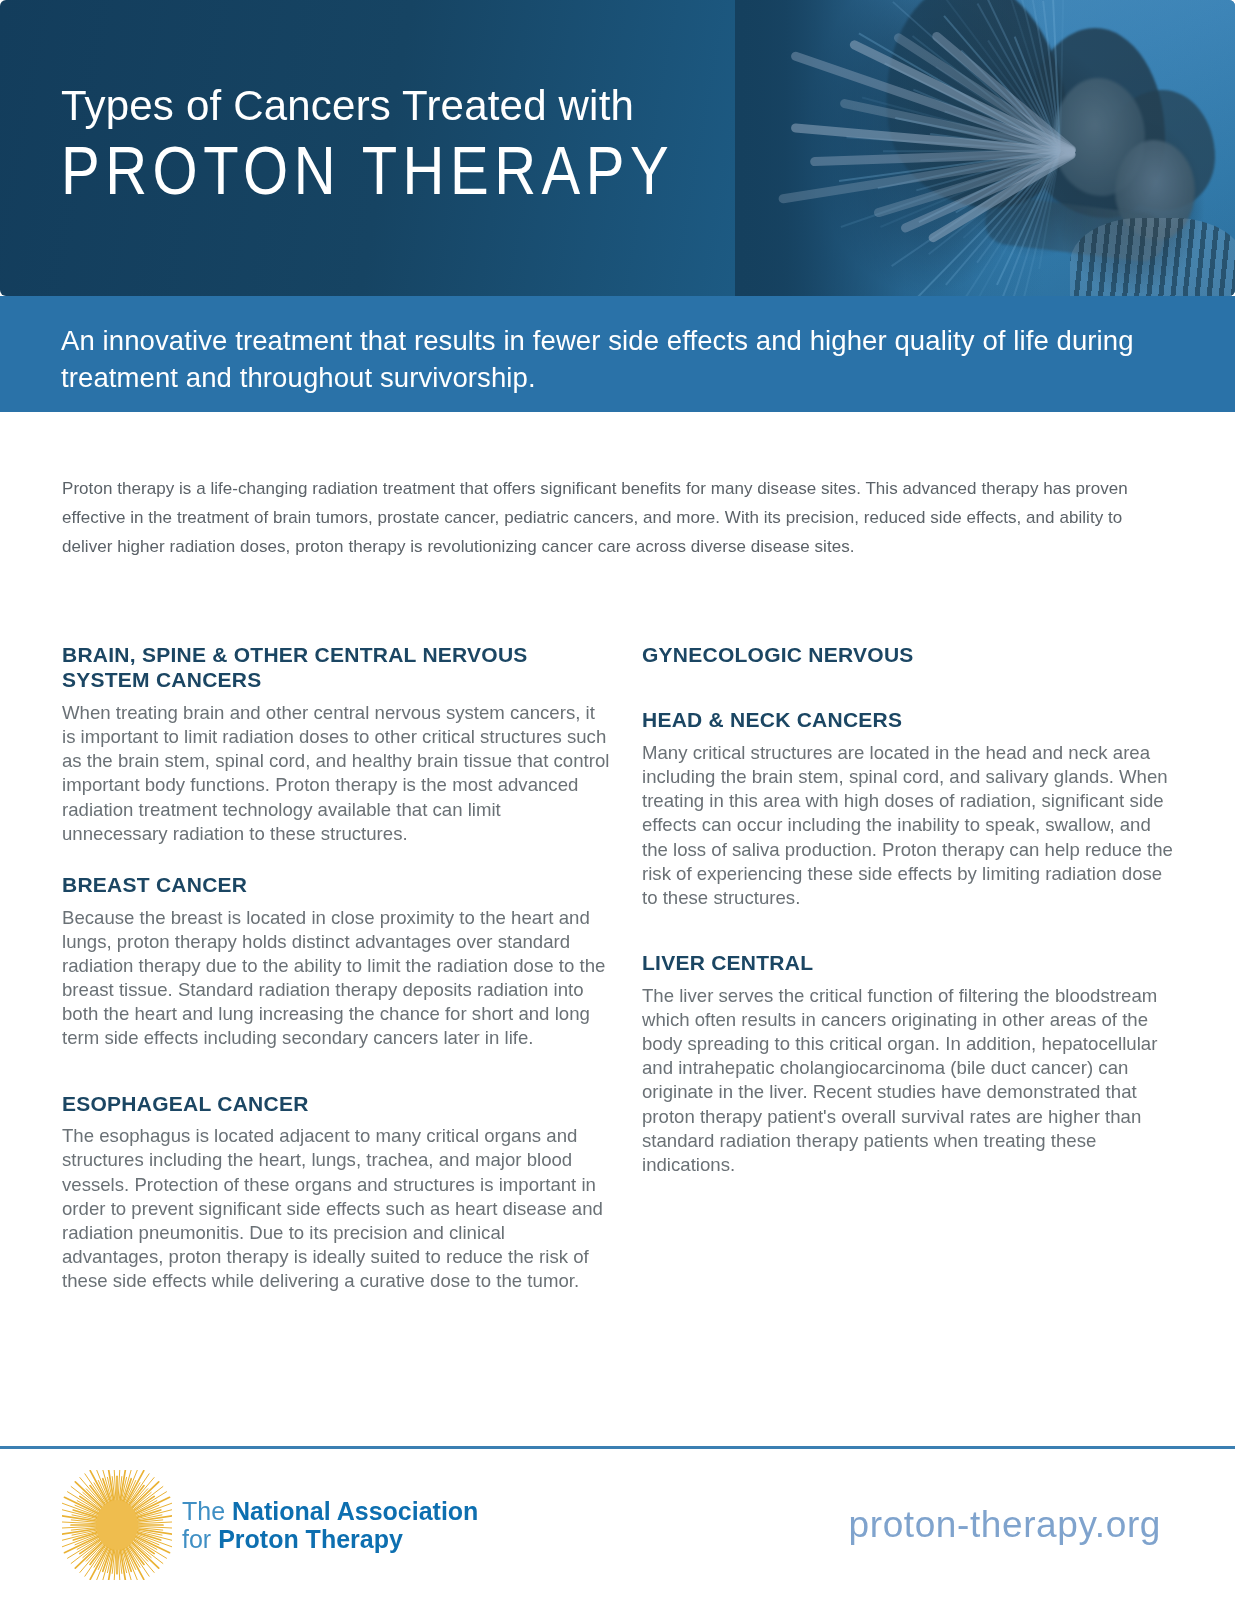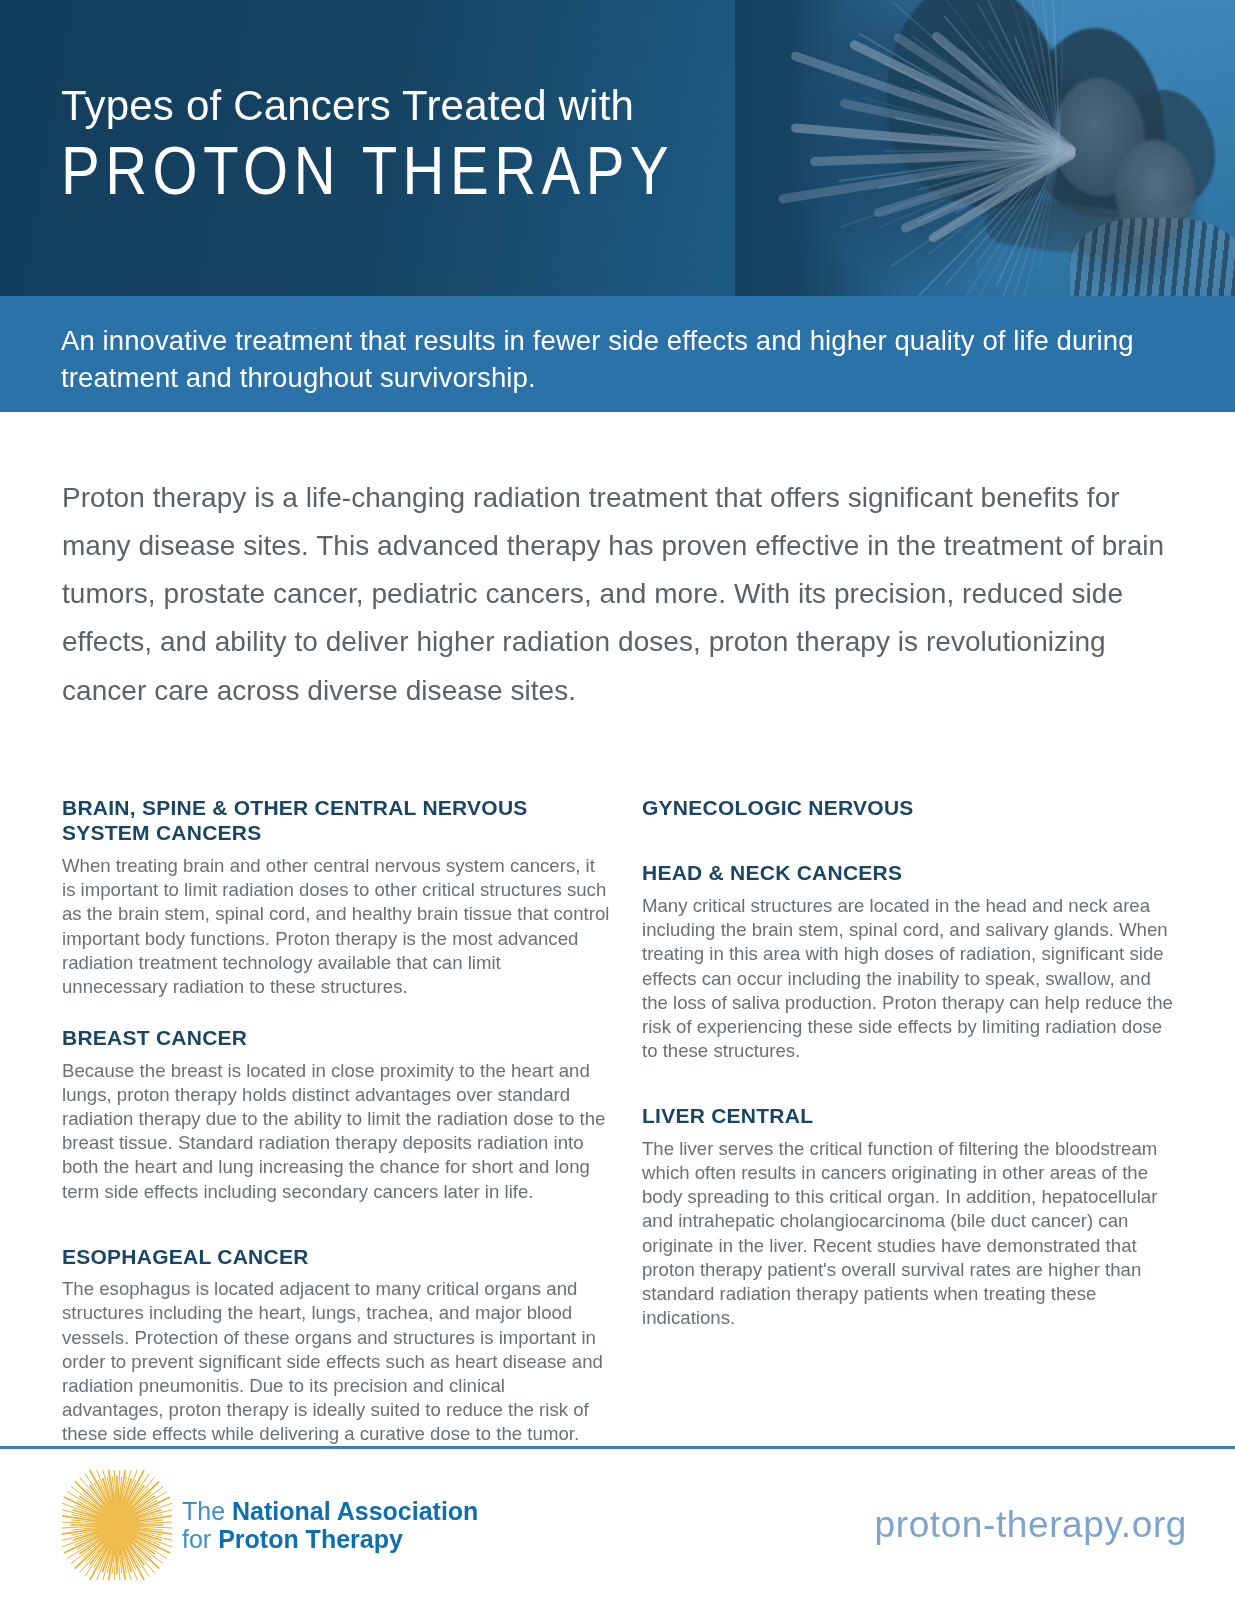--- a/index.html
+++ b/index.html
@@ -16,20 +16,21 @@
     position: relative;
   }
 
   
   .header {
     position: relative;
     width: 1235px;
     height: 296px;
     overflow: hidden;
     background: linear-gradient(100deg, #133d5c 0%, #164463 32%, #1d5b84 62%, #2f79ac 85%, #3d86b8 100%);
+    border-radius: 6px;
   }
   .header-photo {
     position: absolute;
     top: 0;
     right: 0;
     width: 500px;
     height: 296px;
     overflow: hidden;
   }
   
@@ -186,21 +187,21 @@
   }
 
   
   .body-area {
     position: relative;
     padding: 0 62px;
   }
   .intro {
     margin-top: 62px;
     color: #5b6268;
-    font-size: 28px;
+    font-size: 17px;
     line-height: 1.72;
     letter-spacing: .05px;
     max-width: 1112px;
   }
 
   .columns {
     display: flex;
     margin-top: 44px;
     gap: 0;
   }
@@ -243,21 +244,21 @@
     top: 0;
     left: 0;
     width: 1235px;
     height: 3px;
     background: #3b7fb2;
   }
   .footer-inner {
     position: absolute;
     top: 3px;
     left: 0;
-    right: 0;
+    right: 14px;
     height: 152px;
     display: flex;
     align-items: center;
   }
   .logo-block {
     display: flex;
     align-items: center;
     margin-left: 62px;
   }
   .sunburst {
@@ -272,21 +273,21 @@
   .logo-l1, .logo-l2 {
     font-size: 25px;
     color: #1a78b8;
     white-space: nowrap;
   }
   .logo-l1 .light, .logo-l2 .light { font-weight: 400; color: #3f8fc4; }
   .logo-l1 .bold, .logo-l2 .bold { font-weight: 700; color: #0d6fb0; }
 
   .site-url {
     margin-left: auto;
-    margin-right: 48px;
+    margin-right: 60px;
     font-size: 37px;
     font-weight: 200;
     color: #7fa3cd;
     letter-spacing: .6px;
     white-space: nowrap;
   }
 </style>
 </head>
 <body>
 

